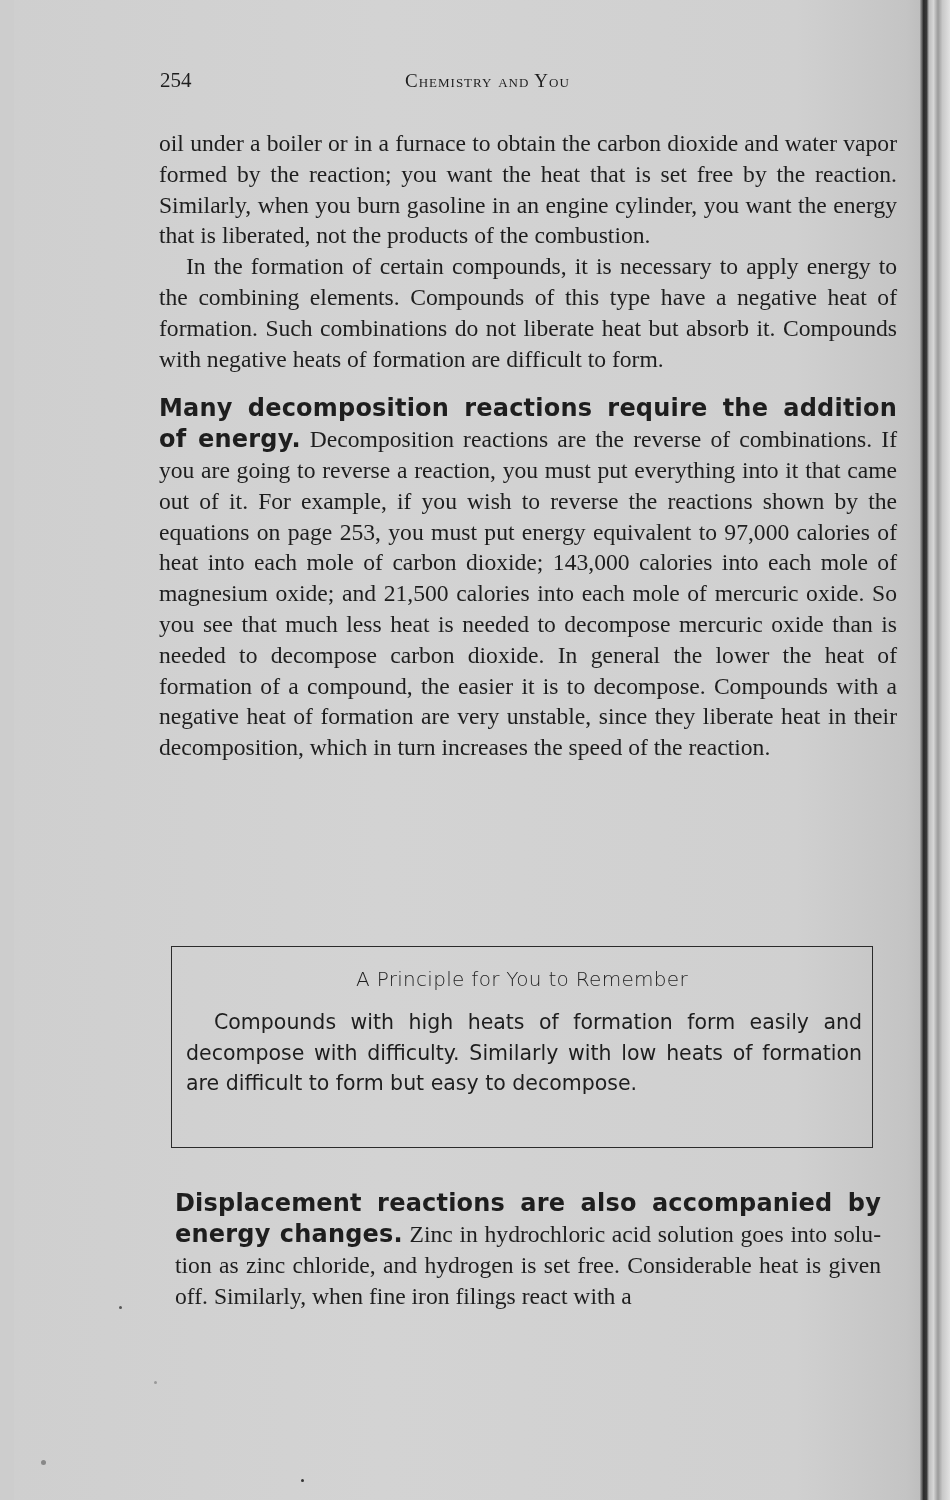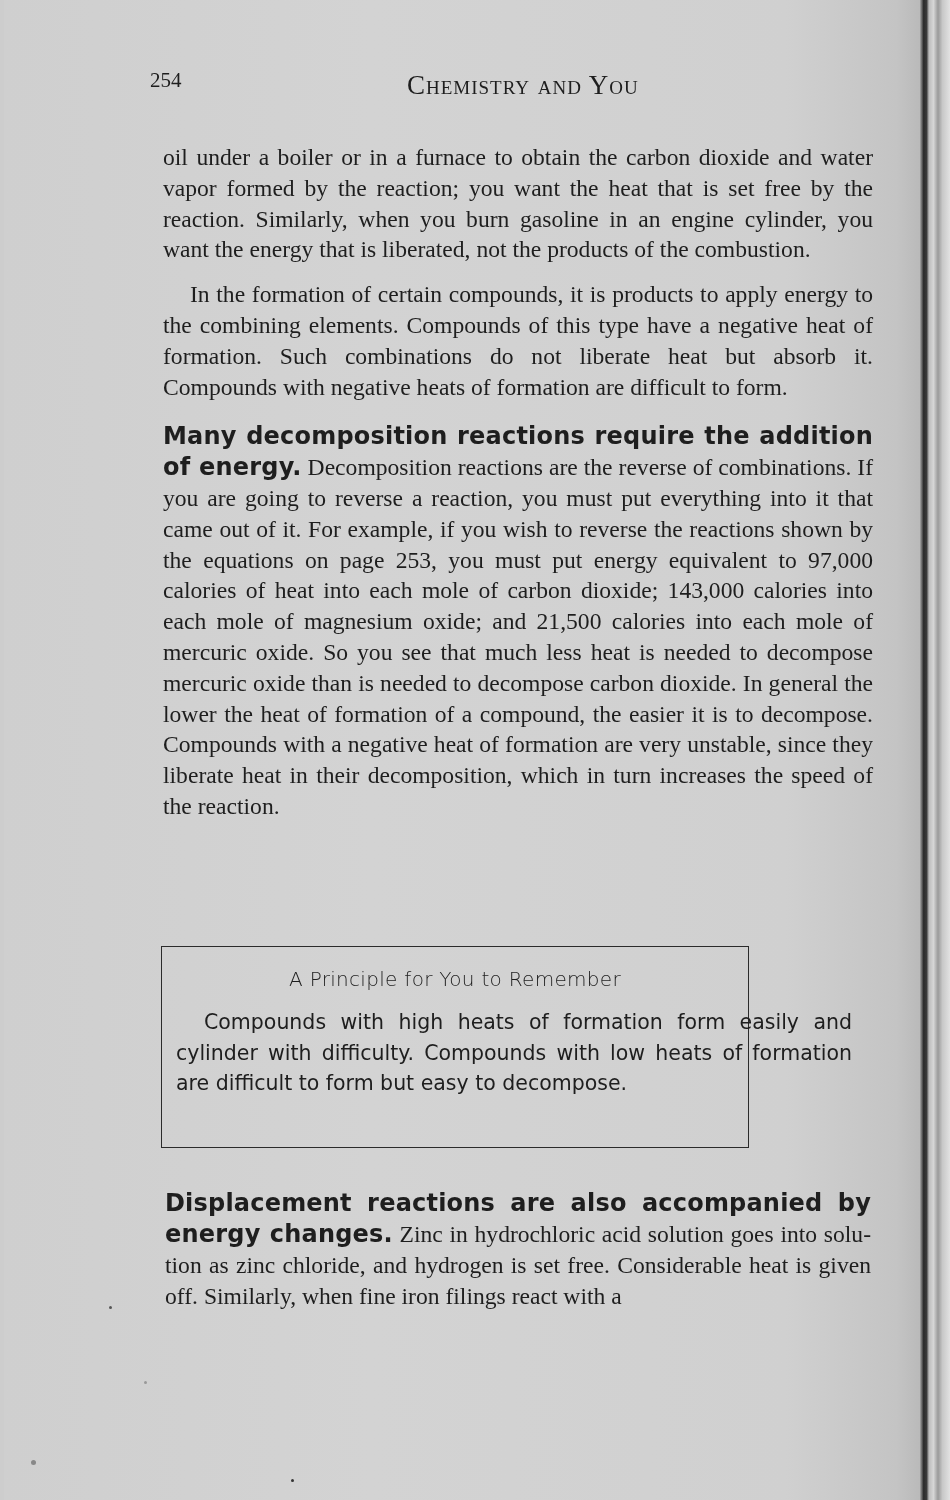--- a/index.html
+++ b/index.html
@@ -10,21 +10,21 @@
       width: 950px;
       height: 1500px;
       background: #cdcdcd;
       position: relative;
       overflow: hidden;
       font-family: "DejaVu Serif", "Liberation Serif", serif;
       color: #1e1e1e;
     }
     .page {
       position: absolute;
-      left: 4px;
+      left: 14px;
       top: 0;
       width: 920px;
       height: 1500px;
       background: linear-gradient(90deg, #cfcfcf 0%, #d3d3d3 40%, #d0d0d0 85%, #c4c4c4 97%, #b8b8b8 100%);
     }
     .binding {
       position: absolute;
       left: 920px;
       top: 0;
       width: 30px;
@@ -42,57 +42,56 @@
       position: absolute;
       left: 0;
       top: 0;
       font-size: 21px;
       font-family: "Liberation Serif", "DejaVu Serif", serif;
     }
     .running-title {
       position: absolute;
       left: 245px;
       top: 2px;
-      font-size: 27px;
+      font-size: 19px;
       font-variant: small-caps;
       letter-spacing: 1px;
       font-family: "Liberation Serif", "DejaVu Serif", serif;
-      margin-left: 12px;
     }
     .body-text {
       position: absolute;
       left: 145px;
       top: 128px;
       width: 738px;
       font-family: "Liberation Serif", "DejaVu Serif", serif;
       font-size: 23.6px;
       line-height: 30.8px;
     }
     .body-text p {
-      margin: 14px;
+      margin: 0;
       text-align: justify;
       hyphens: manual;
     }
     .indent {
       text-indent: 27px;
     }
     .section {
       margin-top: 19px !important;
     }
     .lead {
       font-family: "DejaVu Sans", "Liberation Sans", sans-serif;
       font-weight: bold;
       font-size: 24px;
       letter-spacing: 0.2px;
     }
     .principle-box {
       position: absolute;
       left: 157px;
       top: 946px;
-      width: 588px;
+      width: 702px;
       height: 202px;
       border: 1.5px solid #2b2b2b;
       box-sizing: border-box;
     }
     .principle-title {
       position: absolute;
       top: 20px;
       left: 0;
       width: 100%;
       text-align: center;
@@ -139,27 +138,27 @@
 
 <div class="page">
 
   <div class="running-head">
     <span class="page-number">254</span>
     <span class="running-title">Chemistry and You</span>
   </div>
 
   <div class="body-text">
     <p>oil under a boiler or in a furnace to obtain the carbon dioxide and water vapor formed by the reaction; you want the heat that is set free by the reaction. Similarly, when you burn gaso­line in an engine cylinder, you want the energy that is liberated, not the products of the combustion.</p>
-    <p class="indent">In the formation of certain compounds, it is products to apply energy to the combining elements. Compounds of this type have a negative heat of formation. Such combinations do not liberate heat but absorb it. Compounds with negative heats of formation are difficult to form.</p>
+    <p class="indent">In the formation of certain compounds, it is necessary to apply energy to the combining elements. Compounds of this type have a negative heat of formation. Such combinations do not liberate heat but absorb it. Compounds with negative heats of formation are difficult to form.</p>
     <p class="section"><span class="lead">Many decomposition reactions require the addition of energy.</span><span> Decomposition reactions are the reverse of combinations. If you are going to reverse a reaction, you must put everything into it that came out of it. For example, if you wish to reverse the reactions shown by the equations on page 253, you must put energy equivalent to 97,000 calories of heat into each mole of carbon dioxide; 143,000 calories into each mole of magnesium oxide; and 21,500 calories into each mole of mer­curic oxide. So you see that much less heat is needed to de­compose mercuric oxide than is needed to decompose carbon dioxide. In general the lower the heat of formation of a com­pound, the easier it is to decompose. Compounds with a nega­tive heat of formation are very unstable, since they liberate heat in their decomposition, which in turn increases the speed of the reaction.</span></p>
   </div>
 
   <div class="principle-box">
     <div class="principle-title">A Principle for You to Remember</div>
-    <p class="principle-body">Compounds with high heats of formation form easily and cylinder with difficulty. Compounds with low heats of formation are difficult to form but easy to de­compose.</p>
+    <p class="principle-body">Compounds with high heats of formation form easily and decompose with difficulty. Similarly with low heats of formation are difficult to form but easy to de­compose.</p>
   </div>
 
   <div class="body-text-2">
     <p><span class="lead">Displacement reactions are also accompanied by energy changes.</span><span> Zinc in hydrochloric acid solution goes into solu­tion as zinc chloride, and hydrogen is set free. Considerable heat is given off. Similarly, when fine iron filings react with a</span></p>
   </div>
 
   <span class="speck" style="left:105px; top:1306px;"></span>
   <span class="speck" style="left:27px; top:1460px; width:5px; height:5px; background:#888;"></span>
   <span class="speck" style="left:140px; top:1381px; background:#999;"></span>
   <span class="speck" style="left:287px; top:1479px; background:#333;"></span>

